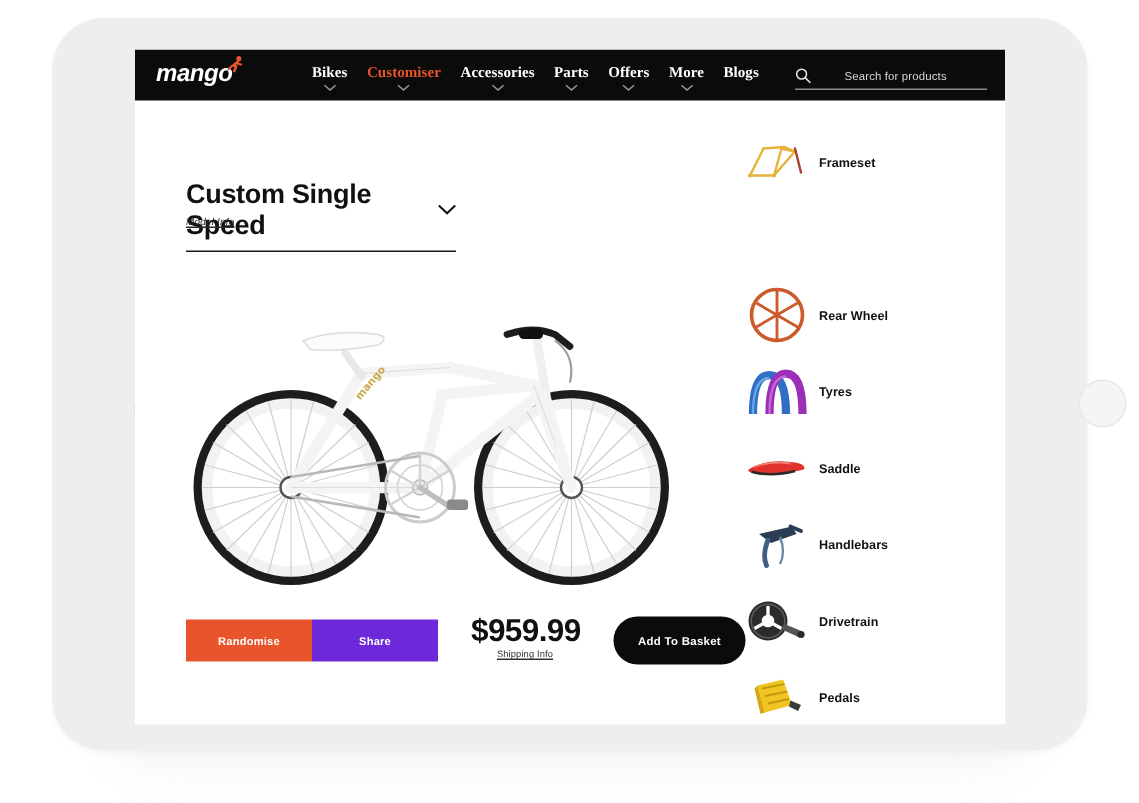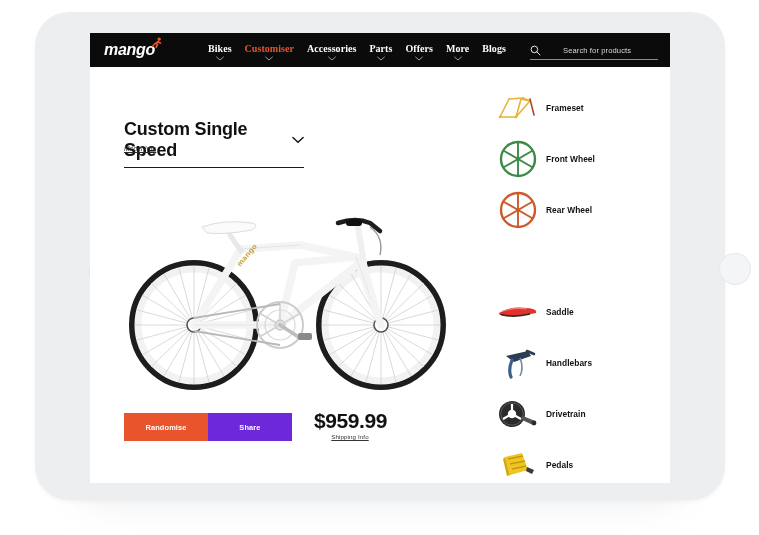--- a/index.html
+++ b/index.html
@@ -494,20 +494,21 @@
 
       <div class="actionbar">
         <div class="segbtn btn-random">Randomise</div>
         <div class="segbtn btn-share">Share</div>
 
         <div class="price-block">
           <div class="price">$959.99</div>
           <div class="shipping">Shipping Info</div>
         </div>
 
+        <div class="btn-basket">Add To Basket</div>
       </div>
     </div>
 
     <div class="parts-pane">
 
       <div class="part-row" style="top:18px">
         <div class="part-icon">
           <svg width="44" height="30" viewBox="0 0 44 30">
             <g stroke="#e8b23a" stroke-width="1.6" fill="none" stroke-linecap="round">
               <path d="M4 24 L20 24"></path>
@@ -519,50 +520,47 @@
               <path d="M20 24 L33 9"></path>
             </g>
             <path d="M34 6 L38 22" stroke="#a8452a" stroke-width="1.6" fill="none" stroke-linecap="round"></path>
             <circle cx="4" cy="24" r="1.3" fill="#e8b23a"></circle>
               <circle cx="20" cy="24" r="1.3" fill="#e8b23a"></circle>
           </svg>
         </div>
         <span class="part-label">Frameset</span>
       </div>
 
-      <div class="part-row" style="top:69px">
-        <div class="part-icon">
-          <svg width="40" height="40" viewBox="0 0 40 40">
-            <circle cx="20" cy="20" r="17" fill="none" stroke="#3c8a46" stroke-width="2.4"></circle>
-            <g stroke="#3c8a46" stroke-width="1.9">
-              <line x1="20" y1="3.5" x2="20" y2="36.5"></line>
-              <line x1="5.7" y1="11.7" x2="34.3" y2="28.3"></line>
-              <line x1="5.7" y1="28.3" x2="34.3" y2="11.7"></line>
-            </g>
-            <circle cx="20" cy="20" r="1.8" fill="#3c8a46"></circle>
-          </svg>
-        </div>
-        <span class="part-label">Front Wheel</span>
-      </div>
 
       <div class="part-row" style="top:120px">
         <div class="part-icon">
           <svg width="40" height="40" viewBox="0 0 40 40">
             <circle cx="20" cy="20" r="17" fill="none" stroke="#cc5a2b" stroke-width="2.4"></circle>
             <g stroke="#cc5a2b" stroke-width="1.9">
               <line x1="20" y1="3.5" x2="20" y2="36.5"></line>
               <line x1="5.7" y1="11.7" x2="34.3" y2="28.3"></line>
               <line x1="5.7" y1="28.3" x2="34.3" y2="11.7"></line>
             </g>
             <circle cx="20" cy="20" r="1.8" fill="#cc5a2b"></circle>
           </svg>
         </div>
         <span class="part-label">Rear Wheel</span>
       </div>
 
+      <div class="part-row" style="top:171px">
+        <div class="part-icon">
+          <svg width="42" height="34" viewBox="0 0 42 34">
+            <path d="M5 32 Q5 6 16 6 Q27 6 27 32" fill="none" stroke="#2f6fc4" stroke-width="5.5"></path>
+            <path d="M5 32 Q5 8 16 8" fill="none" stroke="#6aa6e8" stroke-width="1.6"></path>
+            <path d="M16 32 Q16 5 27 5 Q38 5 38 32" fill="none" stroke="#9c2fb8" stroke-width="5.5"></path>
+            <path d="M16 32 Q16 7 27 7" fill="none" stroke="#c469d8" stroke-width="1.6"></path>
+          </svg>
+        </div>
+        <span class="part-label">Tyres</span>
+      </div>
 
       <div class="part-row" style="top:222px">
         <div class="part-icon">
           <svg width="44" height="20" viewBox="0 0 44 20">
             <path d="M3 11 Q14 4 31 6 Q42 7 40 11 Q24 15 9 14 Q2 13 3 11 Z" fill="#e0332b"></path>
             <path d="M5 12.5 Q18 16 34 12" fill="none" stroke="#2a2a2a" stroke-width="1.6"></path>
             <path d="M6 9.5 Q18 5 31 7" fill="none" stroke="#f27f77" stroke-width="1.2"></path>
           </svg>
         </div>
         <span class="part-label">Saddle</span>

